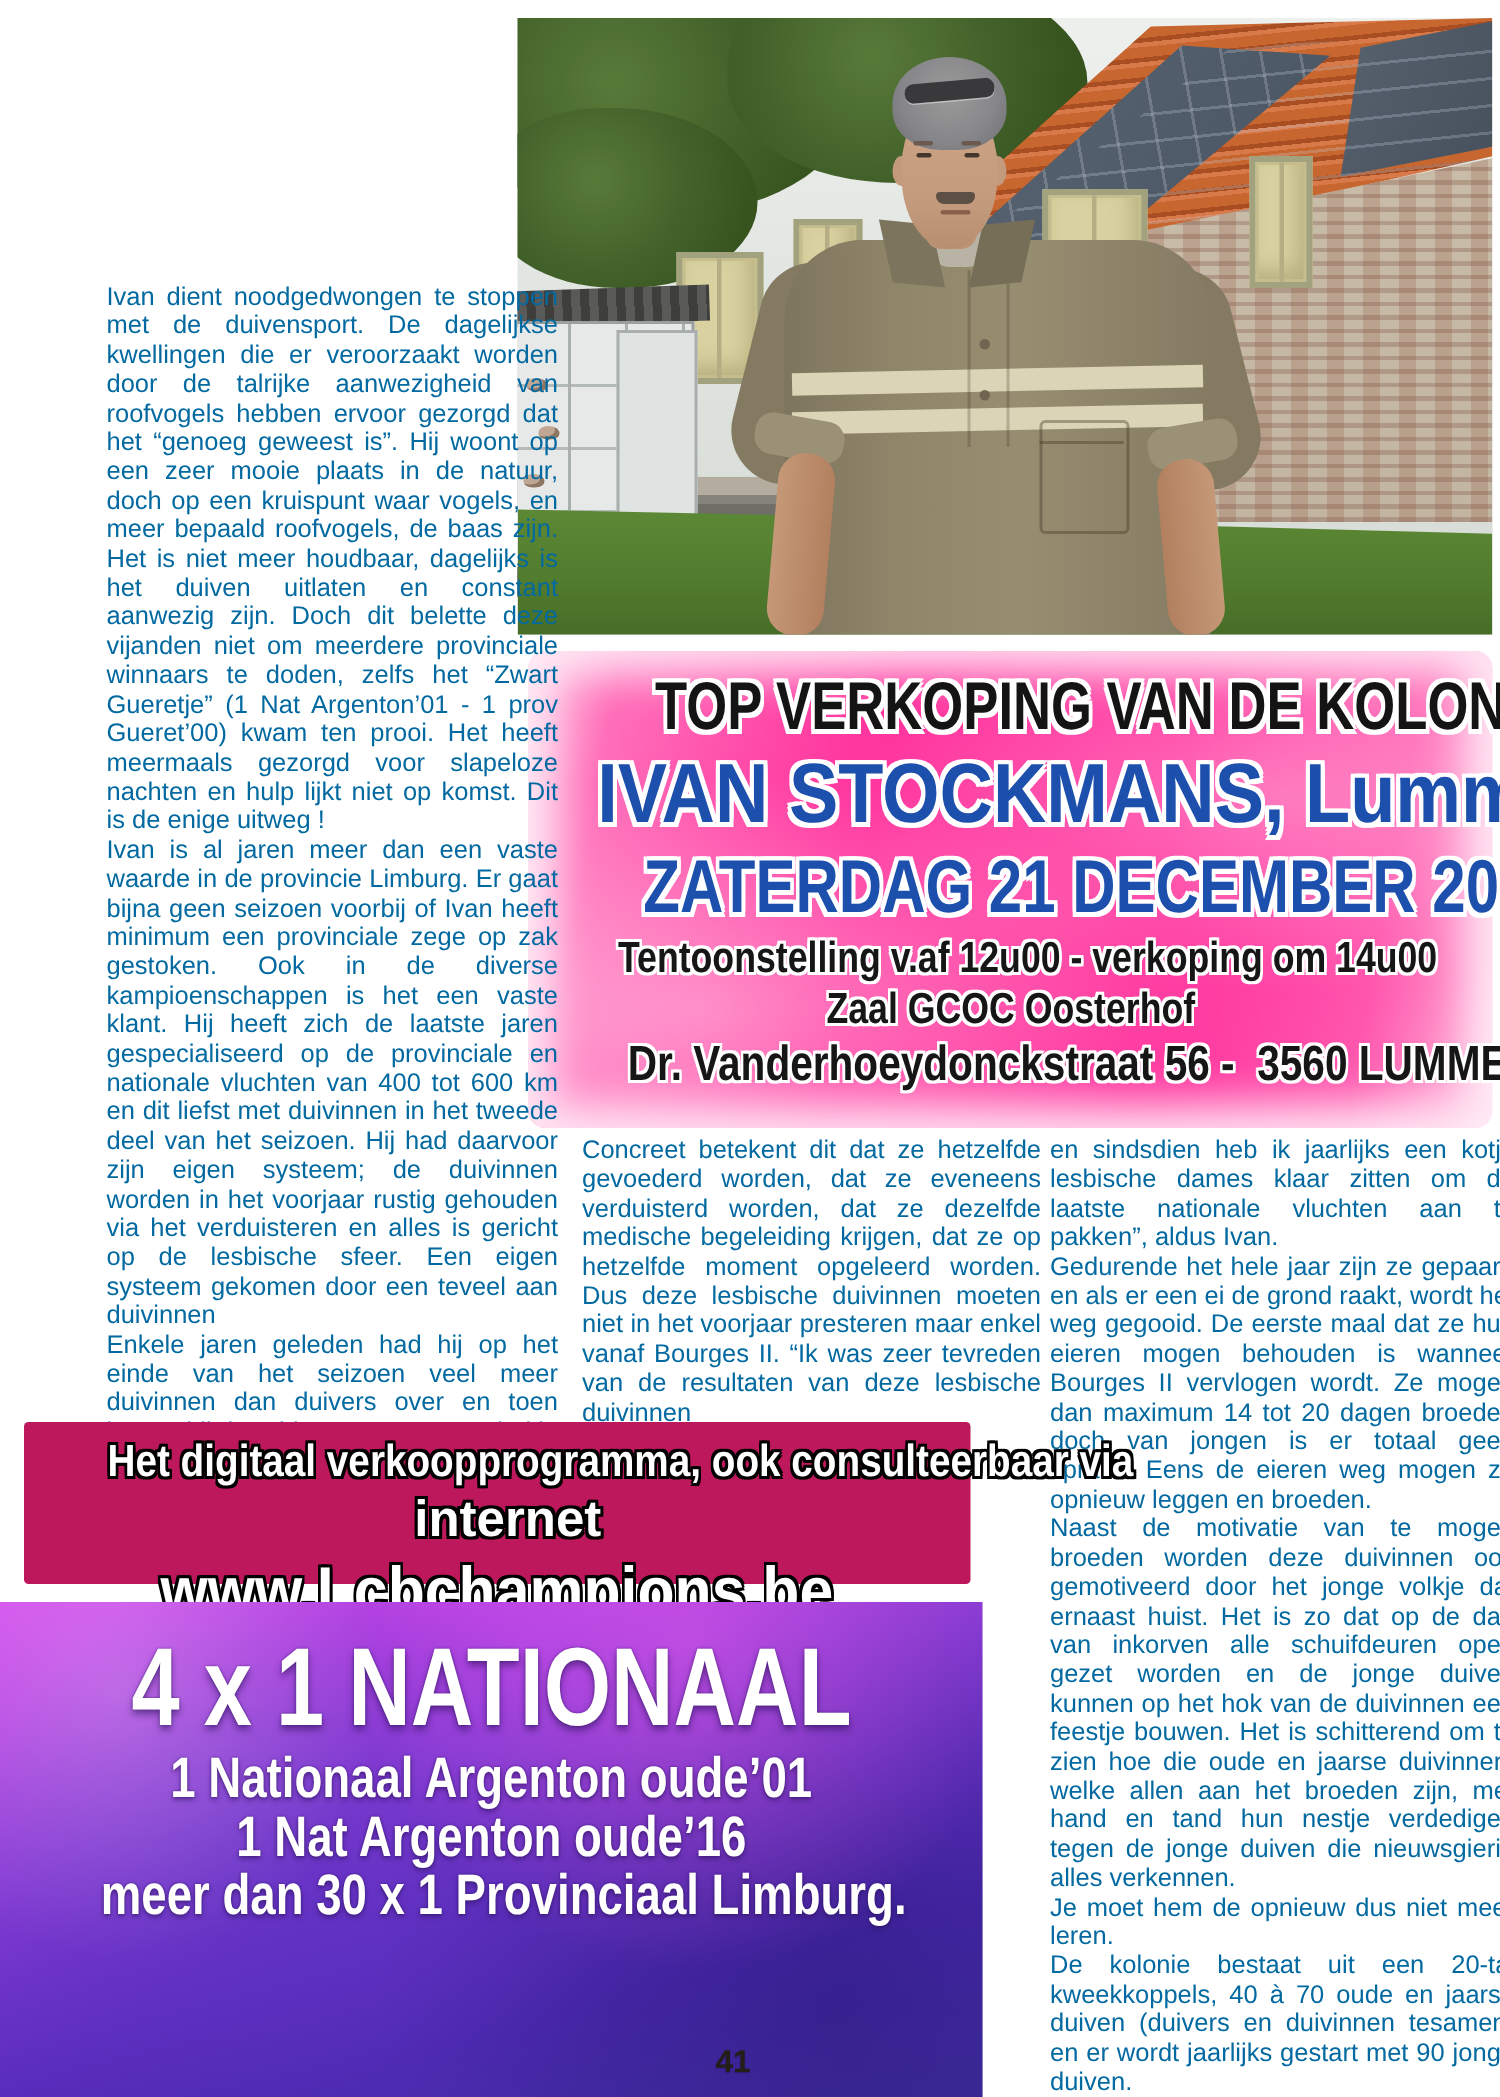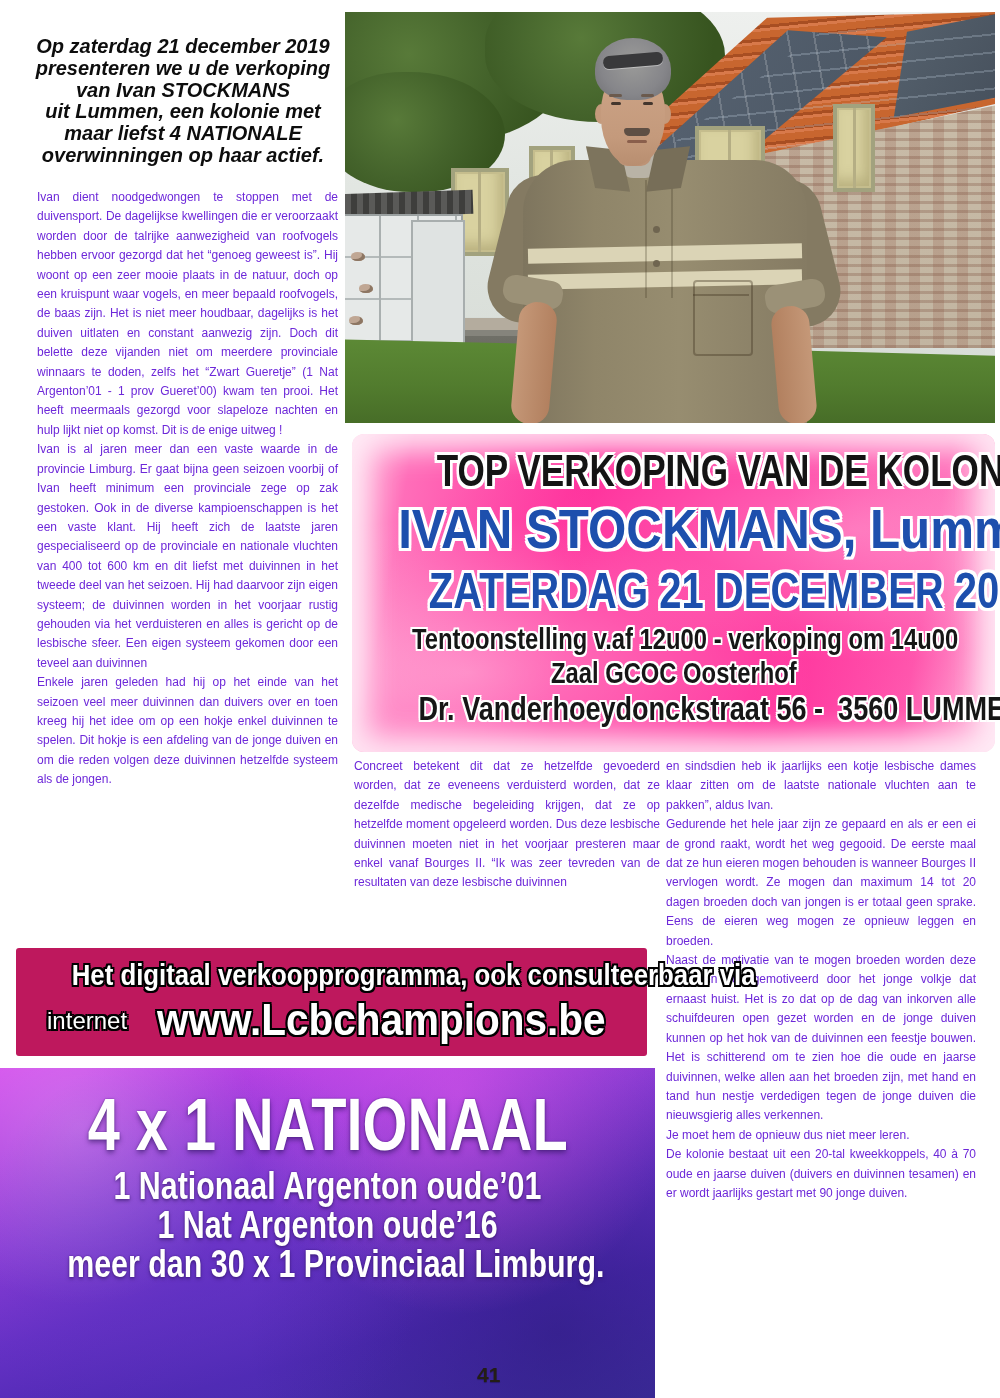--- a/index.html
+++ b/index.html
@@ -4,21 +4,21 @@
 <style>
   html,body{margin:0;padding:0;background:#ffffff;}
   .page{position:relative;width:1000px;height:1398px;background:#fff;overflow:hidden;
         font-family:"Liberation Sans", sans-serif;color:#222;}
 
   
   .intro{position:absolute;left:28px;top:36px;width:310px;text-align:center;
          font-weight:700;font-style:italic;font-size:20px;line-height:21.8px;color:#0d0d0d;}
 
   
-  .col{position:absolute;text-align:justify;font-size:12px;line-height:19.4px;color:#6d28d9;}
+  .col{position:absolute;text-align:justify;font-size:17px;line-height:19.4px;color:#0369a1;margin-left:34px;}
   .col p{margin:0;}
   .col-left{left:37px;top:188px;width:301px;}
   .col-mid{left:354px;top:757px;width:306px;}
   .col-right{left:666px;top:757px;width:310px;}
 
   
   .photo{position:absolute;left:345px;top:12px;width:650px;height:411px;overflow:hidden;
          background:linear-gradient(180deg,#eef0ee 0%,#dde2dd 60%,#d5dad4 100%);}
   .photo *{position:absolute;}
   .tree{background:radial-gradient(circle at 40% 40%, #587a39 0%, #44632b 45%, #37541f 80%);
@@ -109,21 +109,21 @@
   .sale-sched{margin-top:4px;font-size:29px;color:#161616;transform:scaleX(.82);}
   .sale-venue{margin-top:1px;font-size:29px;color:#161616;transform:scaleX(.82);}
   .sale-addr{margin-top:2px;font-size:33px;color:#161616;transform:scaleX(.82);}
   .sale div{line-height:1.12;}
 
   
   .net{position:absolute;left:16px;top:948px;width:631px;height:108px;background:#be185d;
        border-radius:3px;text-align:center;color:#fff;}
   .net-l1{margin-top:10px;font-size:30px;transform:scaleX(.86);}
   .net-l2{margin-top:2px;}
-  .net-word{font-size:24px;font-weight:400;vertical-align:6px;padding-left:14px;}
+  .net-word{font-size:34px;font-weight:700;vertical-align:6px;padding-left:14px;}
   .net-url{font-size:45px;font-weight:700;transform:scaleX(.9);}
 
   
   .res{position:absolute;left:0;top:1068px;width:655px;height:330px;text-align:center;color:#fff;
        background:
          radial-gradient(circle at 12% 18%, rgba(255,255,255,.22), transparent 28%),
          radial-gradient(circle at 70% 8%, rgba(230,90,240,.55), transparent 40%),
          radial-gradient(circle at 30% 60%, rgba(90,50,190,.5), transparent 45%),
          radial-gradient(circle at 85% 80%, rgba(40,25,120,.55), transparent 50%),
          linear-gradient(165deg,#d24aec 0%,#b341e2 16%,#8a3cd6 36%,#6631c5 55%,#4d29b2 74%,#4130a2 100%);}
@@ -132,28 +132,20 @@
   .res-line{font-size:38px;line-height:39px;transform:scaleX(.80);
             text-shadow:0 2px 4px rgba(45,20,95,.55), 0 0 2px rgba(45,20,95,.6);}
   .pagenum{position:absolute;left:477px;top:1363px;font-size:21px;font-weight:700;color:#241e16;
            text-shadow:0 1px 1px rgba(0,0,0,.3);}
 </style>
 </head>
 <body>
 
 <div class="page">
 
-  <div class="intro">
-    <div>Op zaterdag 21 december 2019</div>
-    <div>presenteren we u de verkoping</div>
-    <div>van Ivan STOCKMANS</div>
-    <div>uit Lummen, een kolonie met</div>
-    <div>maar liefst 4 NATIONALE</div>
-    <div>overwinningen op haar actief.</div>
-  </div>
 
   <div class="photo">
     <div class="tree" style="left:-40px;top:-18px;width:260px;height:150px;"></div>
     <div class="tree" style="left:140px;top:-30px;width:240px;height:140px;"></div>
     <div class="tree" style="left:-20px;top:60px;width:180px;height:120px;"></div>
     <div class="roof"></div>
     <div class="panels"></div>
     <div class="panels2"></div>
     <div class="panelgrid"></div>
     <div class="wall"></div>

